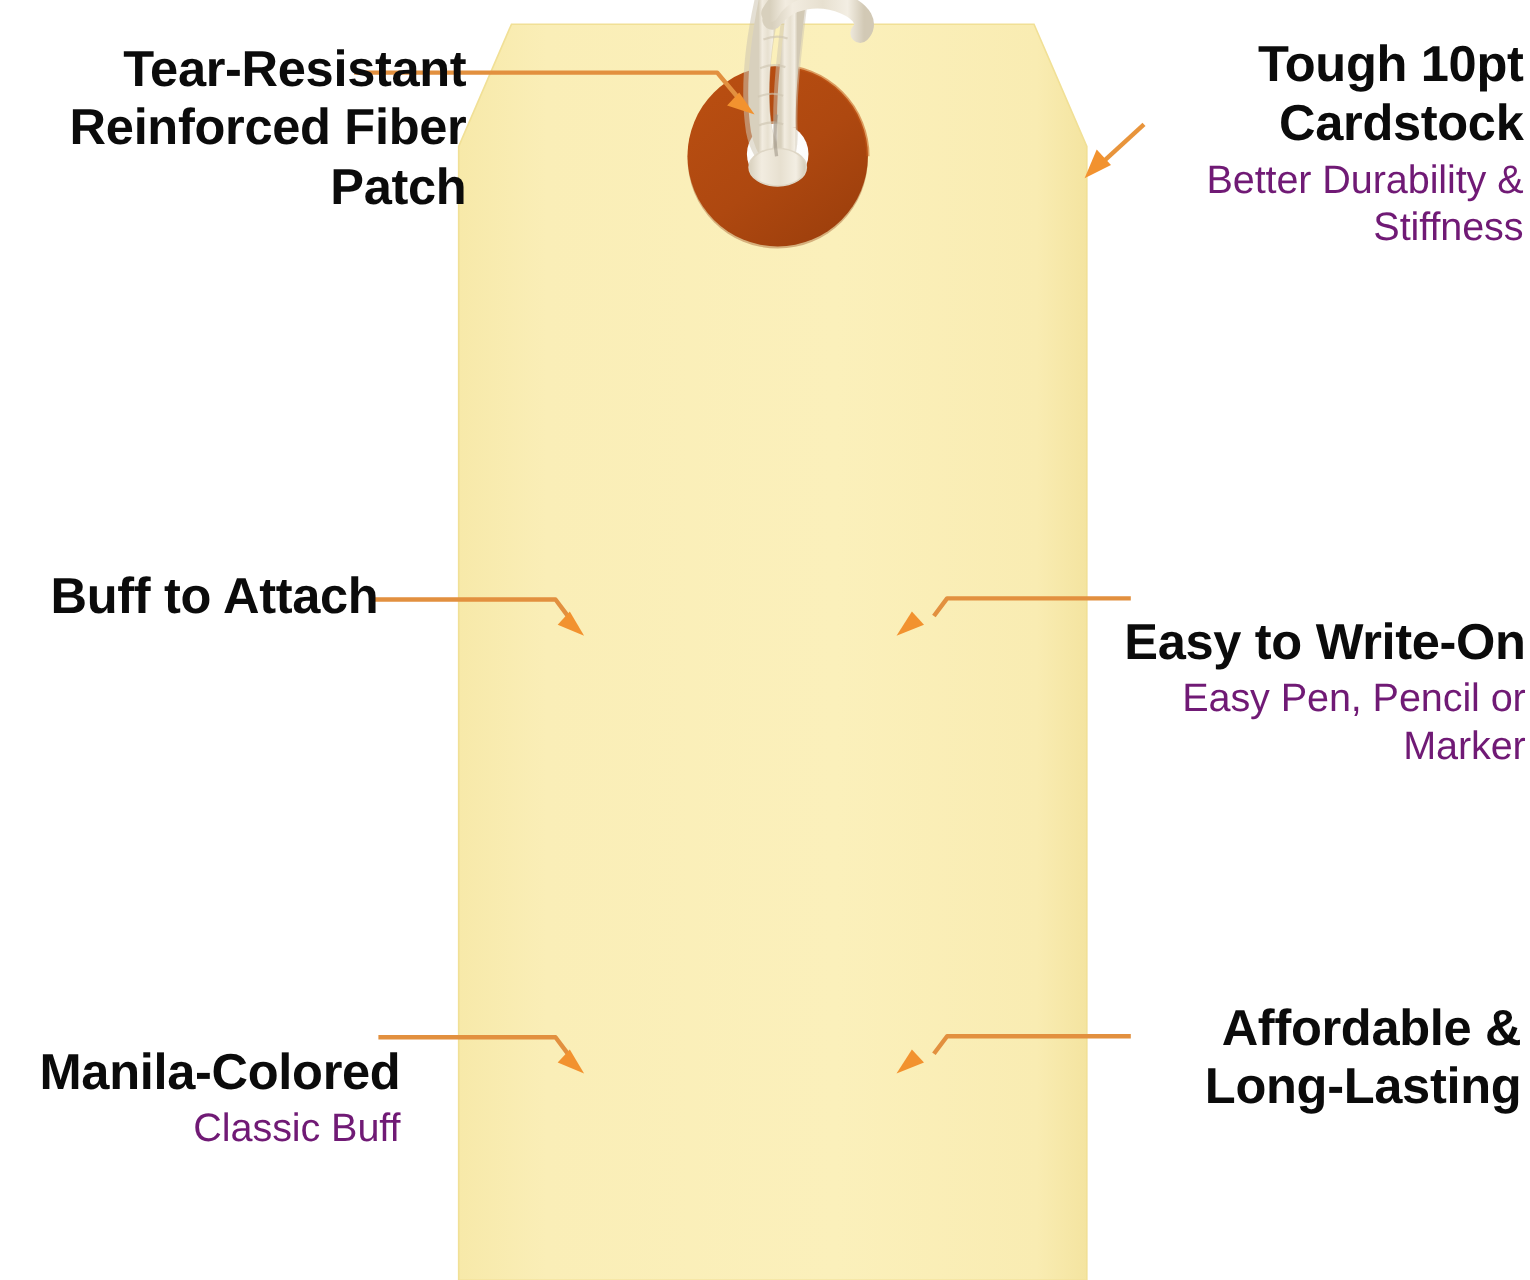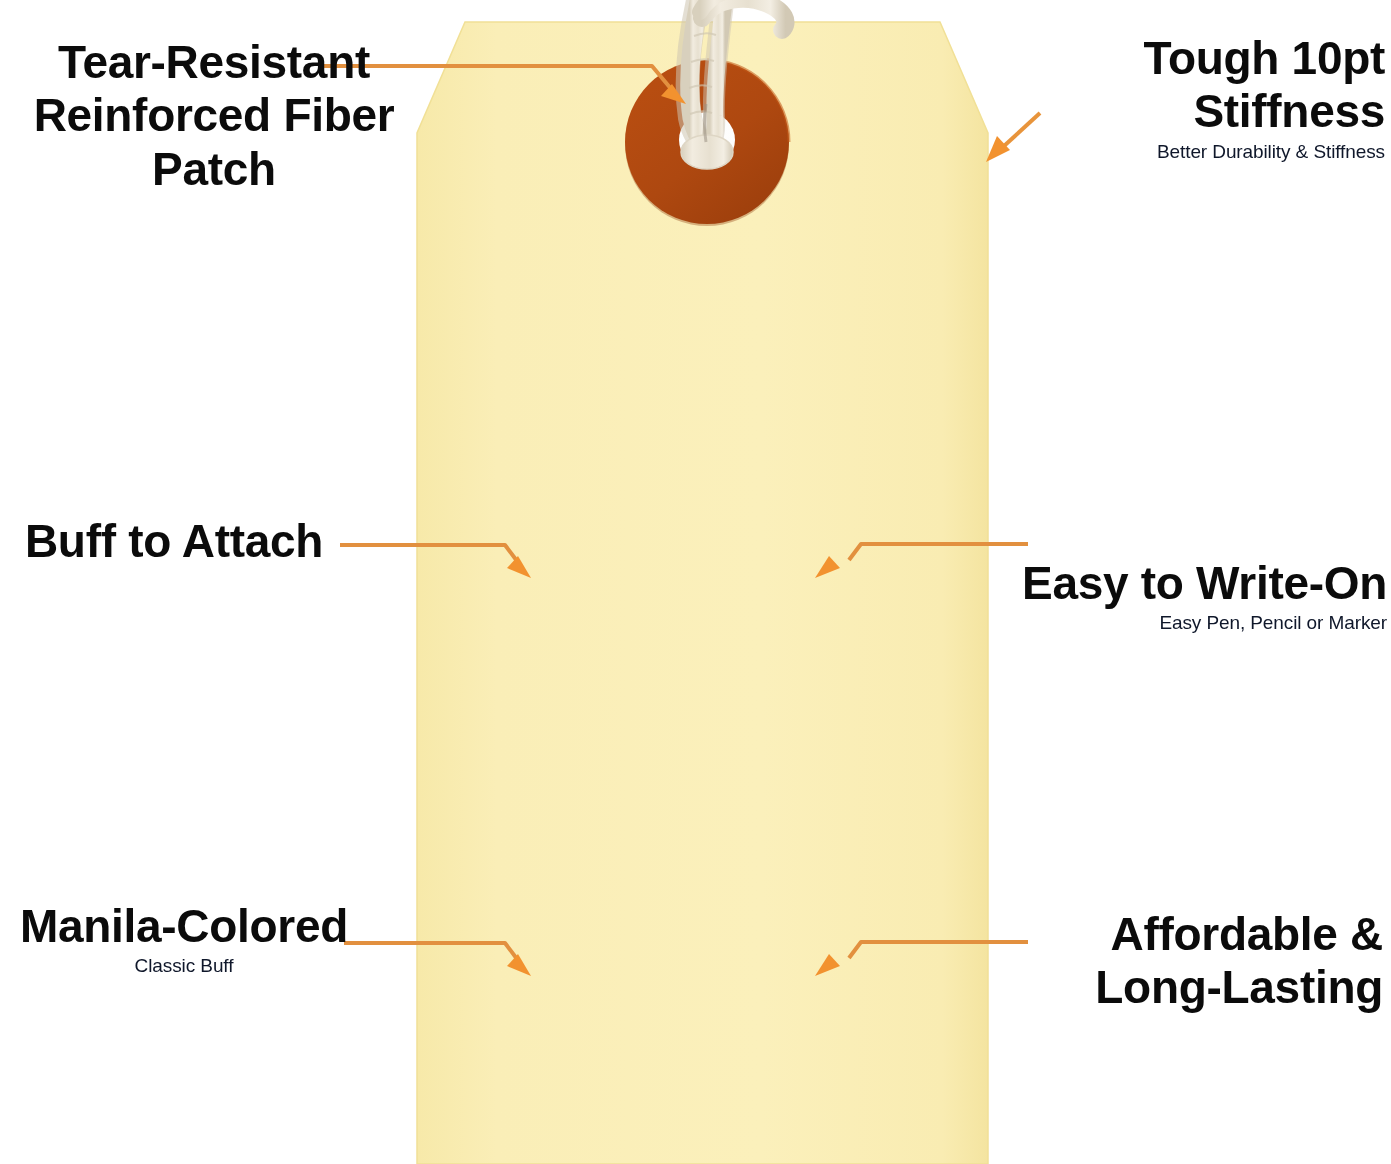--- a/index.html
+++ b/index.html
@@ -33,36 +33,36 @@
     font-weight: bold;
     color: #0b0b0b;
     font-size: 46px;
     line-height: 1.16;
     letter-spacing: -0.3px;
     white-space: pre-line;
     margin: 0;
   }
   .callout .subline {
     font-weight: normal;
-    color: #0f172a;
-    font-size: 19px;
+    color: #701a75;
+    font-size: 36px;
     line-height: 1.2;
     letter-spacing: -0.1px;
     margin: 2px 0 0 0;
     white-space: pre-line;
   }
-  .callout.left  { text-align: center; }
+  .callout.left  { text-align: right; }
   .callout.right { text-align: right; }
 
   
   #callout-tear      { left: 4px;   top: 36px;  width: 420px; }
   #callout-tough     { right: 6px;  top: 32px;  width: 430px; }
   #callout-attach    { left: 4px;   top: 515px; width: 340px; }
   #callout-write     { right: 4px;  top: 513px; width: 420px; margin-top: 44px; }
-  #callout-manila    { left: 4px;   top: 900px; width: 360px; }
+  #callout-manila    { left: 4px;   top: 948px; width: 360px; }
   #callout-afford    { right: 8px;  top: 908px; width: 400px; }
 </style>
 </head>
 <body>
 
 <div id="stage">
 
   <svg id="scene" viewBox="0 0 1391 1164" xmlns="http://www.w3.org/2000/svg">
 
     <defs>
@@ -163,21 +163,21 @@
   </svg>
 
   <div class="callout left" id="callout-tear">
     <div class="headline">Tear-Resistant
 Reinforced Fiber
 Patch</div>
   </div>
 
   <div class="callout right" id="callout-tough">
     <div class="headline">Tough 10pt
-Stiffness</div>
+Cardstock</div>
     <div class="subline">Better Durability &amp; Stiffness</div>
   </div>
 
   <div class="callout left" id="callout-attach">
     <div class="headline">Buff to Attach</div>
   </div>
 
   <div class="callout right" id="callout-write">
     <div class="headline">Easy to Write-On</div>
     <div class="subline">Easy Pen, Pencil or Marker</div>

